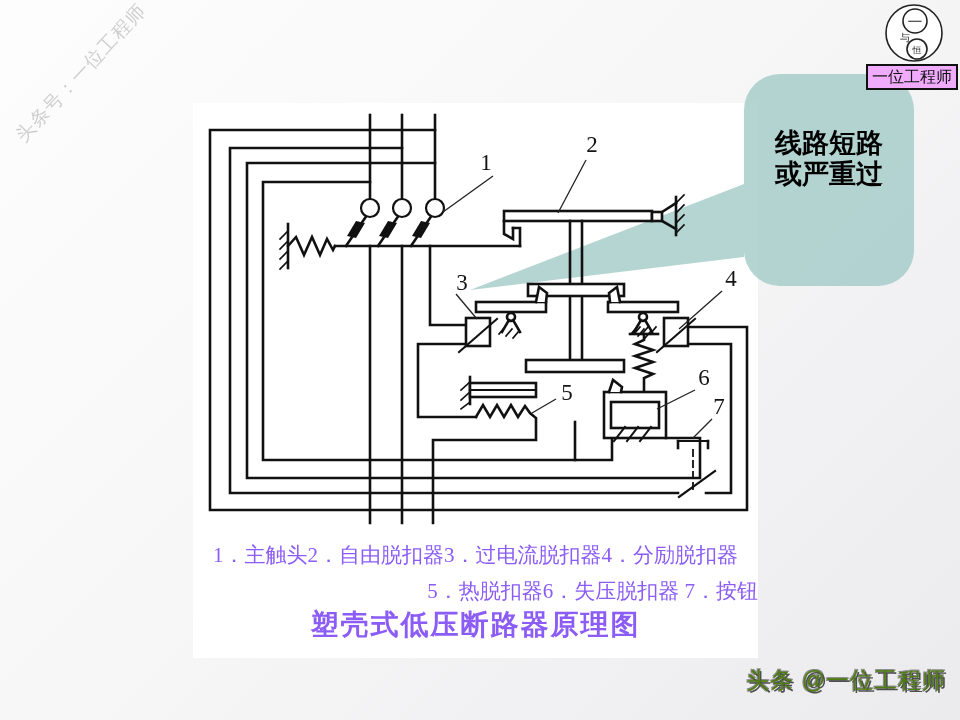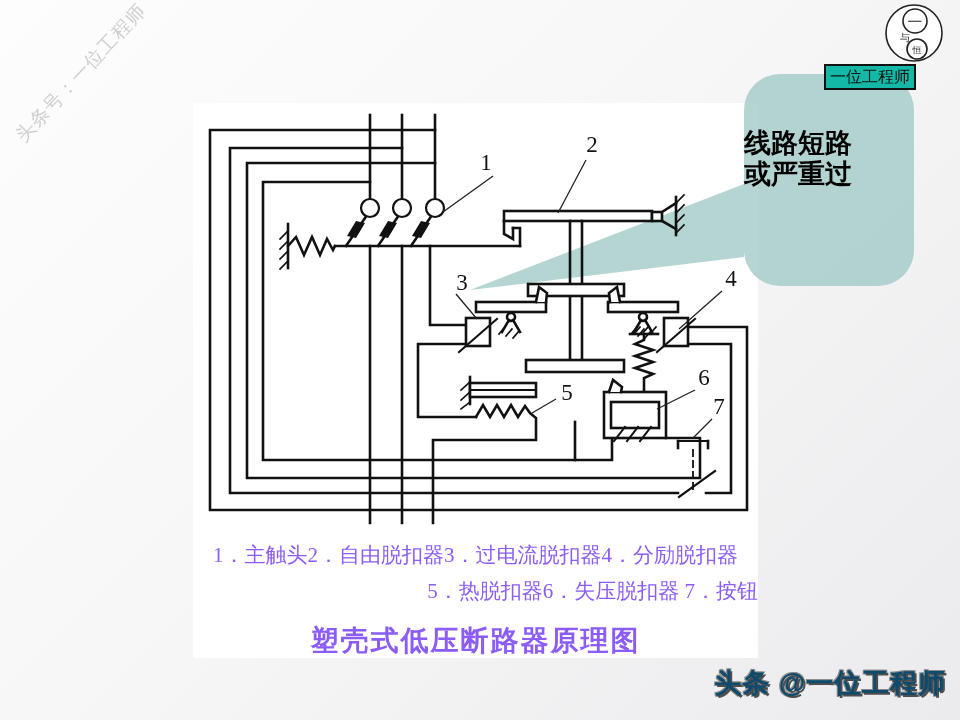--- a/index.html
+++ b/index.html
@@ -6,32 +6,32 @@
   body{width:960px;height:720px;overflow:hidden;
        font-family:"Liberation Serif","DejaVu Serif",serif;}
   .page{position:absolute;left:0;top:0;width:960px;height:720px;
         background:linear-gradient(135deg,#fdfdfd 0%,#f7f7f8 45%,#ebebed 100%);}
   .wm-diag{position:absolute;left:-24px;top:60px;width:210px;text-align:center;
         transform:rotate(-47deg);color:rgba(120,120,120,0.35);
         font-size:19px;letter-spacing:1px;white-space:nowrap;}
   .figure{position:absolute;left:193px;top:103px;width:565px;height:555px;background:#ffffff;}
   svg.overlay{position:absolute;left:0;top:0;width:960px;height:720px;}
   .lbl{font-family:"Liberation Serif","DejaVu Serif",serif;font-size:23px;fill:#141414;}
-  .callout-text{position:absolute;left:744px;top:128px;width:170px;
+  .callout-text{position:absolute;left:744px;top:128px;width:170px;text-align:center;
         font-weight:bold;font-size:27px;line-height:31px;color:#000;}
   .cap{position:absolute;left:193px;width:565px;text-align:center;color:#8b5cf6;}
   .cap1{top:541px;font-size:21px;}
   .cap2{top:577px;font-size:21px;text-align:right;}
-  .figtitle{top:606px;font-size:28px;font-weight:bold;letter-spacing:2px;margin-top:16px;}
-  .logo-banner{position:absolute;left:824px;top:64px;width:88px;height:22px;
-        border:2px solid #111;background:#14b8a6;text-align:center;
+  .figtitle{top:606px;font-size:28px;font-weight:bold;letter-spacing:2px;}
+  .logo-banner{position:absolute;left:866px;top:64px;width:88px;height:22px;
+        border:2px solid #111;background:#f0abfc;text-align:center;
         font-size:16px;line-height:22px;color:#111;overflow:hidden;}
   .wm-footer{position:absolute;right:14px;top:665px;
         font-family:"Liberation Sans","DejaVu Sans",sans-serif;
-        font-weight:bold;font-size:27px;color:#0c4a6e;letter-spacing:1px;
+        font-weight:normal;font-size:23px;color:#4d7c0f;letter-spacing:1px;
         text-shadow:2px 2px 0 #4e4e4e,-1px -1px 0 #8a8a8a,1px -1px 0 #8a8a8a,-1px 1px 0 #8a8a8a;}
 </style>
 </head>
 <body>
 
 <div class="page"></div>
 
 <div class="wm-diag">头条号：一位工程师</div>
 
 <div class="figure"></div>

